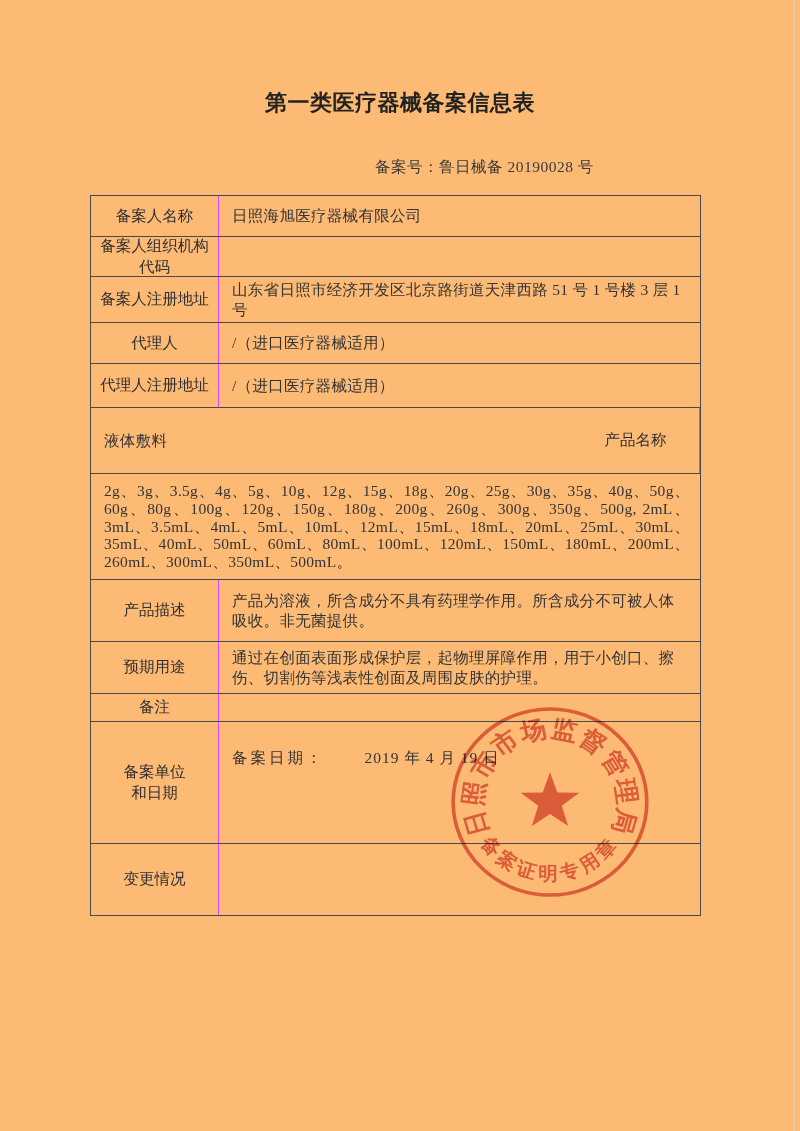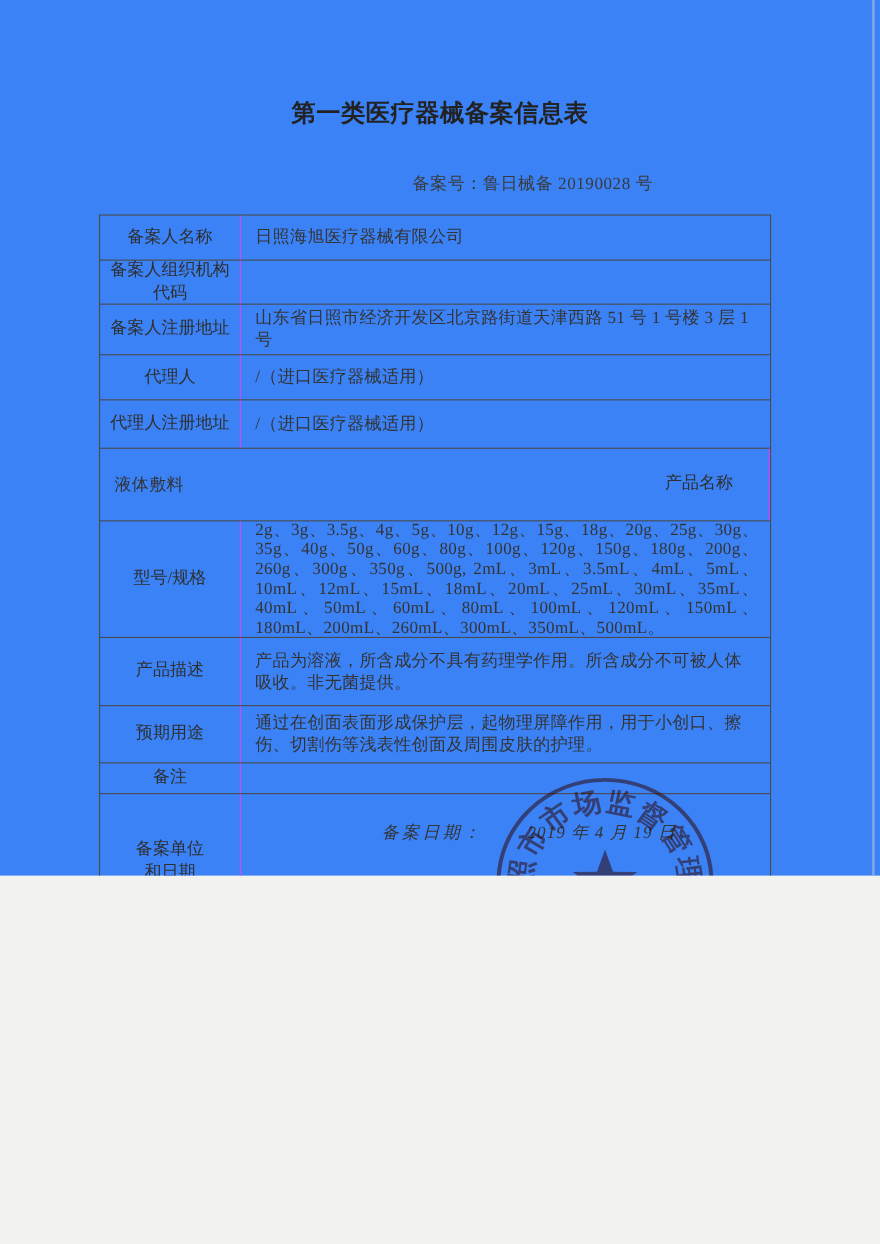--- a/index.html
+++ b/index.html
@@ -3,22 +3,22 @@
 <meta charset="utf-8">
 <style>
   html,body{margin:0;padding:0;}
   body{
     width:800px;height:1131px;
     background:#f2f2f0;
     font-family:"Liberation Serif","DejaVu Serif",serif;
     color:#333;
   }
   .page{
-    position:relative;width:800px;height:796px;
-    background:#3b82f6;overflow:hidden;
+    position:relative;width:800px;height:1131px;
+    background:#fdba74;overflow:hidden;
   }
   .scan-edge{
     position:absolute;top:0;right:5px;width:2px;height:100%;
     background:#cfcfcf;opacity:.55;
   }
   .doc-title{
     position:absolute;top:88px;left:0;width:100%;
     text-align:center;
     font-family:"Liberation Sans","DejaVu Sans",sans-serif;
     font-weight:700;font-size:22px;letter-spacing:.5px;color:#222;
@@ -44,23 +44,23 @@
     line-height:1.3;padding:2px 3px;color:#2f2f2f;
   }
   .cell.content{
     flex:1;display:flex;align-items:center;
     padding:4px 10px 4px 13px;line-height:1.28;letter-spacing:.3px;
   }
   .cell.content .txt{width:100%;white-space:pre-line;}
   .row-spec .cell.content{line-height:1.15;padding-top:2px;padding-bottom:2px;}
   .row-spec .txt{text-align:justify;}
   .date-line{
-    margin-left:115px;margin-top:22px;
+    margin-top:22px;
     display:flex;align-items:baseline;white-space:nowrap;
-    position:relative;z-index:2;font-style:italic;
+    position:relative;z-index:2;
   }
   .date-label{letter-spacing:3px;}
   .date-value{margin-left:40px;letter-spacing:1px;}
   .stamp{
     position:absolute;left:447px;top:703px;width:206px;height:198px;
     mix-blend-mode:multiply;opacity:.82;z-index:3;
     pointer-events:none;
   }
   .stamp text{
     font-family:"Liberation Serif","DejaVu Serif",serif;
@@ -115,21 +115,20 @@
     </div>
 
     <div class="trow" style="height:66px">
       <div class="cell content">
           <div class="txt">液体敷料</div>
         </div>
       <div class="cell label">产品名称</div>
     </div>
 
     <div class="trow row-spec" style="height:106px">
-      <div class="cell label">型号/规格</div>
       <div class="cell content">
           <div class="txt">2g、3g、3.5g、4g、5g、10g、12g、15g、18g、20g、25g、30g、35g、40g、50g、60g、80g、100g、120g、150g、180g、200g、260g、300g、350g、500g, 2mL、3mL、3.5mL、4mL、5mL、10mL、12mL、15mL、18mL、20mL、25mL、30mL、35mL、40mL、50mL、60mL、80mL、100mL、120mL、150mL、180mL、200mL、260mL、300mL、350mL、500mL。</div>
         </div>
     </div>
 
     <div class="trow" style="height:62px">
       <div class="cell label">产品描述</div>
       <div class="cell content">
           <div class="txt">产品为溶液，所含成分不具有药理学作用。所含成分不可被人体吸收。非无菌提供。</div>
         </div>

